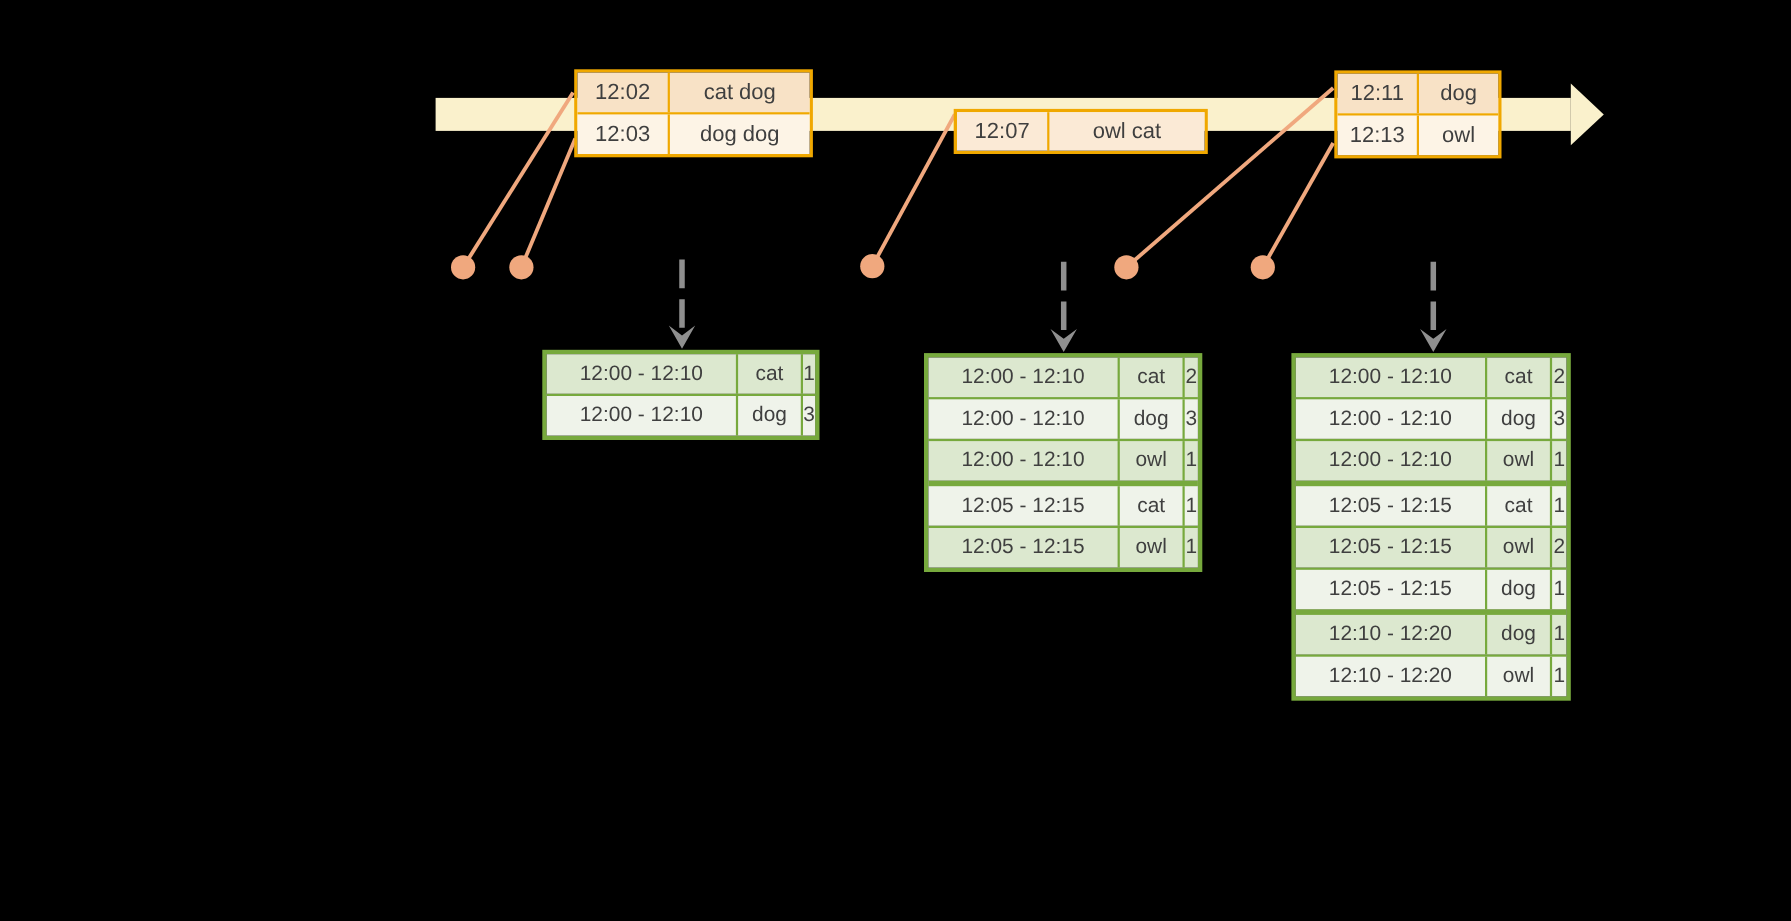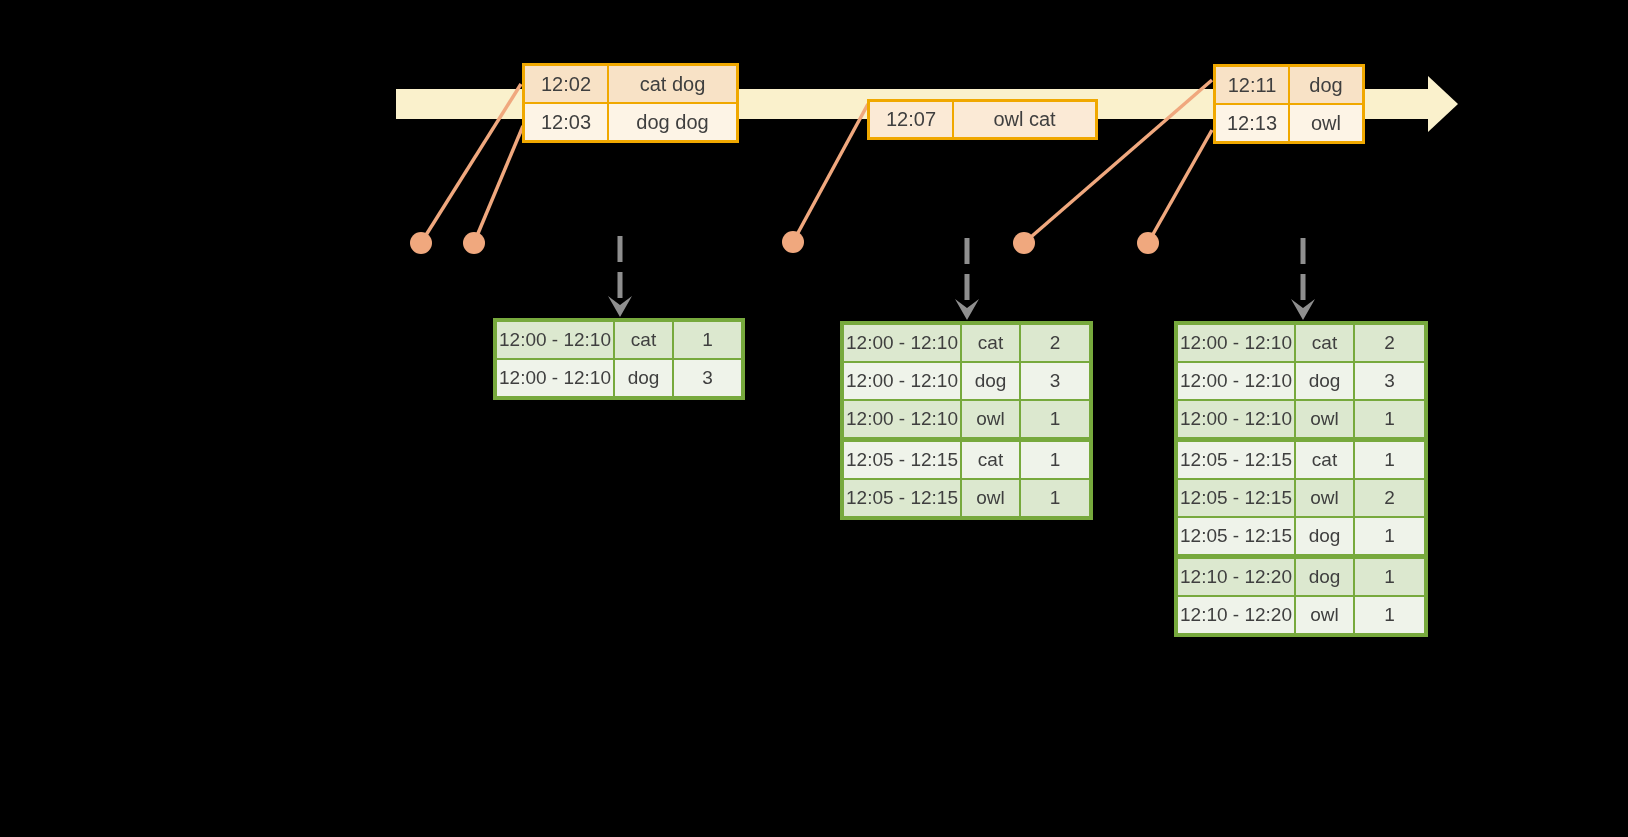--- a/index.html
+++ b/index.html
@@ -50,21 +50,21 @@
   .rtable{
     position:absolute;z-index:2;
     border:4px solid var(--result-table-border,#77A93D);
     box-sizing:border-box;
     font-size:19px;
   }
   .rtable .rrow{display:flex;height:36px;line-height:36px;}
   .rtable .rrow + .rrow{border-top:2px solid var(--result-table-border,#77A93D);}
   .rtable .rrow.group-start{border-top:5px solid var(--result-table-border,#77A93D);}
   .rtable .rcell{text-align:center;box-sizing:border-box;}
-  .rtable .rcell.window{width:116px;}
+  .rtable .rcell.window{width:172px;}
   .rtable .rcell.word{width:59px;border-left:2px solid var(--result-table-border,#77A93D);}
   .rtable .rcell.count{flex:1;border-left:2px solid var(--result-table-border,#77A93D);}
   .rrow.dark{background:var(--result-row-dark,#DCE8CF);}
   .rrow.light{background:var(--result-row-light,#EFF3EA);}
   #rtable-1{left:493px;top:318px;width:252px;}
   #rtable-2{left:840px;top:321px;width:253px;}
   #rtable-3{left:1174px;top:321px;width:254px;}
 </style>
 </head>
 <body>

